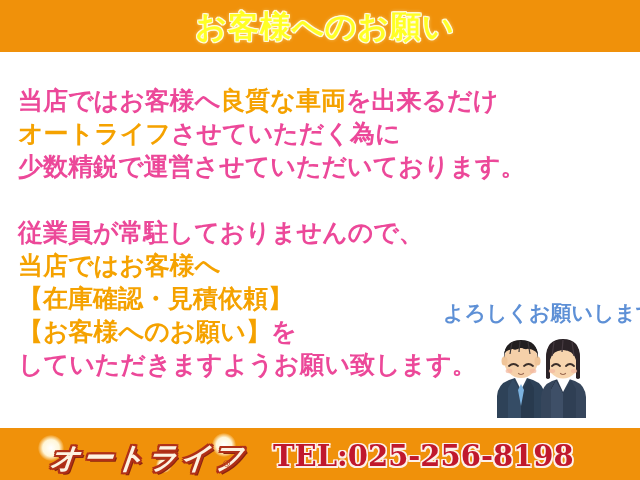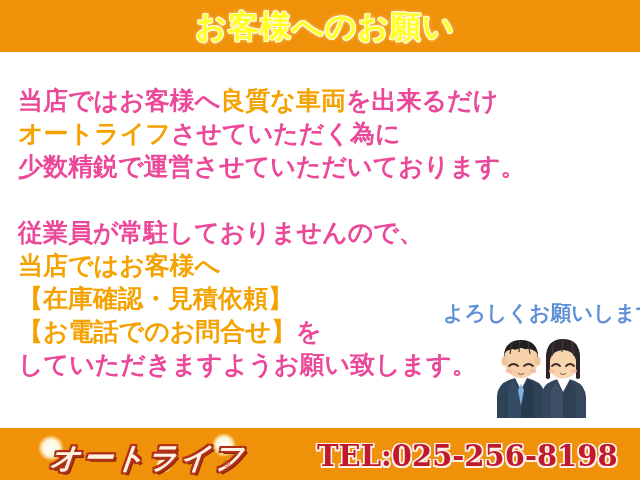--- a/index.html
+++ b/index.html
@@ -163,21 +163,20 @@
     white-space: nowrap;
     text-shadow:
        1.5px 0 0 #fdf1ea,
       -1.5px 0 0 #fdf1ea,
        0 1.5px 0 #fdf1ea,
        0 -1.5px 0 #fdf1ea,
        1.5px 1.5px 0 #fdf1ea,
       -1.5px 1.5px 0 #fdf1ea,
        1.5px -1.5px 0 #fdf1ea,
       -1.5px -1.5px 0 #fdf1ea;
-    margin-left: 44px;
   }
 </style>
 </head>
 <body>
 
 <div id="flyer">
 
   <div class="header-banner">
     <div class="header-title">お客様へのお願い</div>
   </div>
@@ -204,21 +203,21 @@
 
     <div class="copy-line">
       <span class="seg seg-gold">当店ではお客様へ</span>
     </div>
 
     <div class="copy-line">
       <span class="seg seg-gold">【在庫確認・見積依頼】</span>
     </div>
 
     <div class="copy-line">
-      <span class="seg seg-gold">【お電話でのお問合せ】</span><span class="seg seg-red">を</span>
+      <span class="seg seg-gold">【お客様へのお願い】</span><span class="seg seg-red">を</span>
     </div>
 
     <div class="copy-line">
       <span class="seg seg-red">していただきますようお願い致します。</span>
     </div>
 
   </div>
 
   <div class="thanks-text">よろしくお願いします</div>
 

